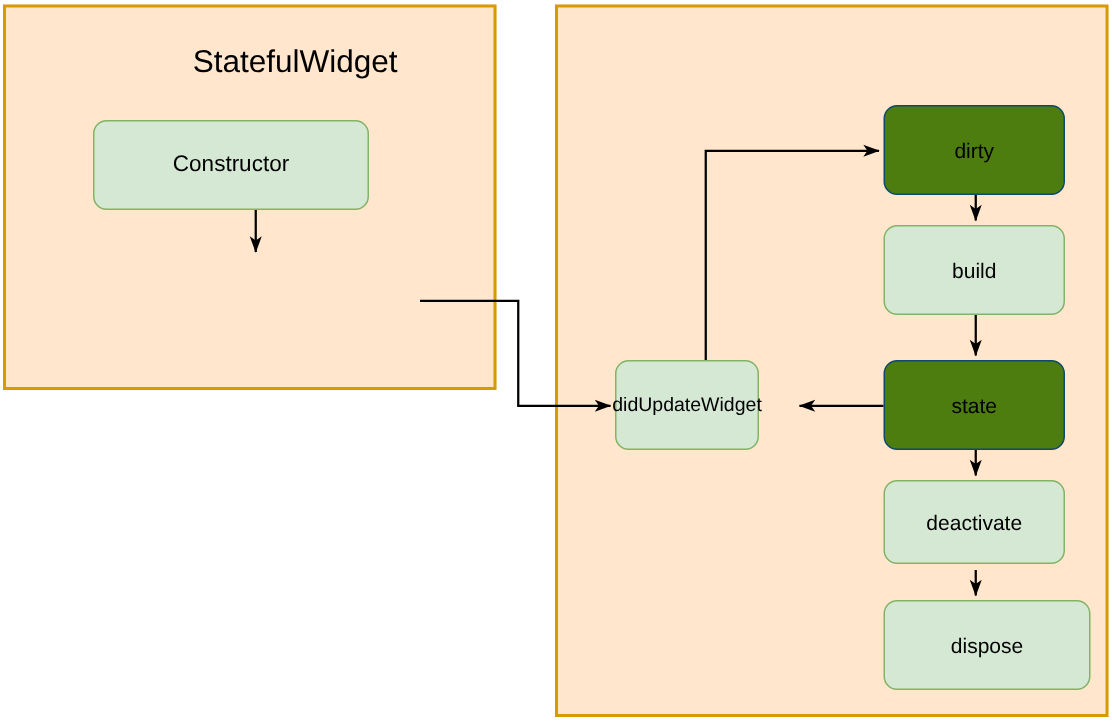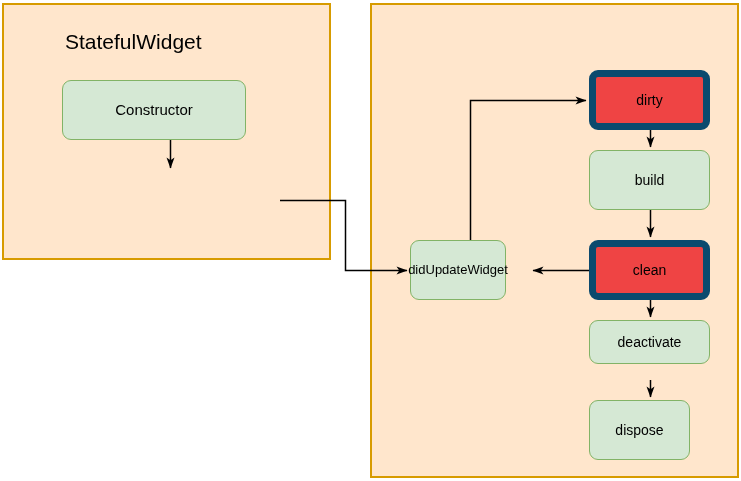--- a/index.html
+++ b/index.html
@@ -22,50 +22,50 @@
     box-sizing: border-box;
   }
   #container-stateful-widget { left: 2px;   top: 3px; width: 329px; height: 257px; }
   #container-state           { left: 370px; top: 3px; width: 369px; height: 475px; }
 
   .group-title {
     position: absolute;
     font-size: 21px;
     line-height: 25px;
     color: #000000;
-    text-align: left;
+    text-align: right;
     white-space: nowrap;
   }
   #title-stateful-widget { left: 65px;  top: 29px; width: 200px; }
   #title-state           { left: 470px; top: 18px; width: 200px; }
 
   .node {
     position: absolute;
     box-sizing: border-box;
     border-radius: 9px;
     display: flex;
     align-items: center;
     justify-content: center;
     text-align: center;
     color: #000000;
     font-size: 14px;
     padding: 2px 6px;
     line-height: 1.2;
   }
   .node.green  { background: #D5E8D4; border: 1px solid #82B366; }
-  .node.purple { background: #ef4444; border: 7px solid #0c4a6e; }
+  .node.purple { background: #4d7c0f; border: 1px solid #0c4a6e; }
 
   #node-constructor       { left: 62px;  top: 80px;  width: 184px; height: 60px; font-size: 15px; }
   #node-state-found       { left: 62px;  top: 171px; width: 218px; height: 60px; font-size: 14px; }
   #node-dirty             { left: 589px; top: 70px;  width: 121px; height: 60px; }
   #node-build             { left: 589px; top: 150px; width: 121px; height: 60px; }
   #node-clean             { left: 589px; top: 240px; width: 121px; height: 60px; }
   #node-did-update-widget { left: 410px; top: 240px; width: 96px; height: 60px; font-size: 13px; }
-  #node-deactivate        { left: 589px; top: 320px; width: 121px; height: 44px; }
-  #node-dispose           { left: 589px; top: 400px; width: 101px; height: 60px; text-align: right; }
+  #node-deactivate        { left: 589px; top: 320px; width: 121px; height: 56px; }
+  #node-dispose           { left: 589px; top: 400px; width: 138px; height: 60px; text-align: right; }
 
   svg.edge-layer {
     position: absolute;
     left: 0; top: 0;
     width: 741px;
     height: 481px;
     pointer-events: none;
   }
   svg.edge-layer path.edge {
     fill: none;
@@ -96,18 +96,18 @@
     <path class="edge" marker-end="url(#arrow)" d="M650.5 210 L650.5 237"></path>
     <path class="edge" marker-end="url(#arrow)" d="M589 270.5 L533 270.5"></path>
     <path class="edge" marker-end="url(#arrow)" d="M650.5 300 L650.5 317"></path>
     <path class="edge" marker-end="url(#arrow)" d="M650.5 380 L650.5 397"></path>
   </svg>
 
   <div class="node green" id="node-constructor">Constructor</div>
 
   <div class="node purple" id="node-dirty">dirty</div>
   <div class="node green" id="node-build">build</div>
-  <div class="node purple" id="node-clean">clean</div>
+  <div class="node purple" id="node-clean">state</div>
   <div class="node green" id="node-did-update-widget">didUpdateWidget</div>
   <div class="node green" id="node-deactivate">deactivate</div>
   <div class="node green" id="node-dispose">dispose</div>
 
 </div>
 
 </body></html>

